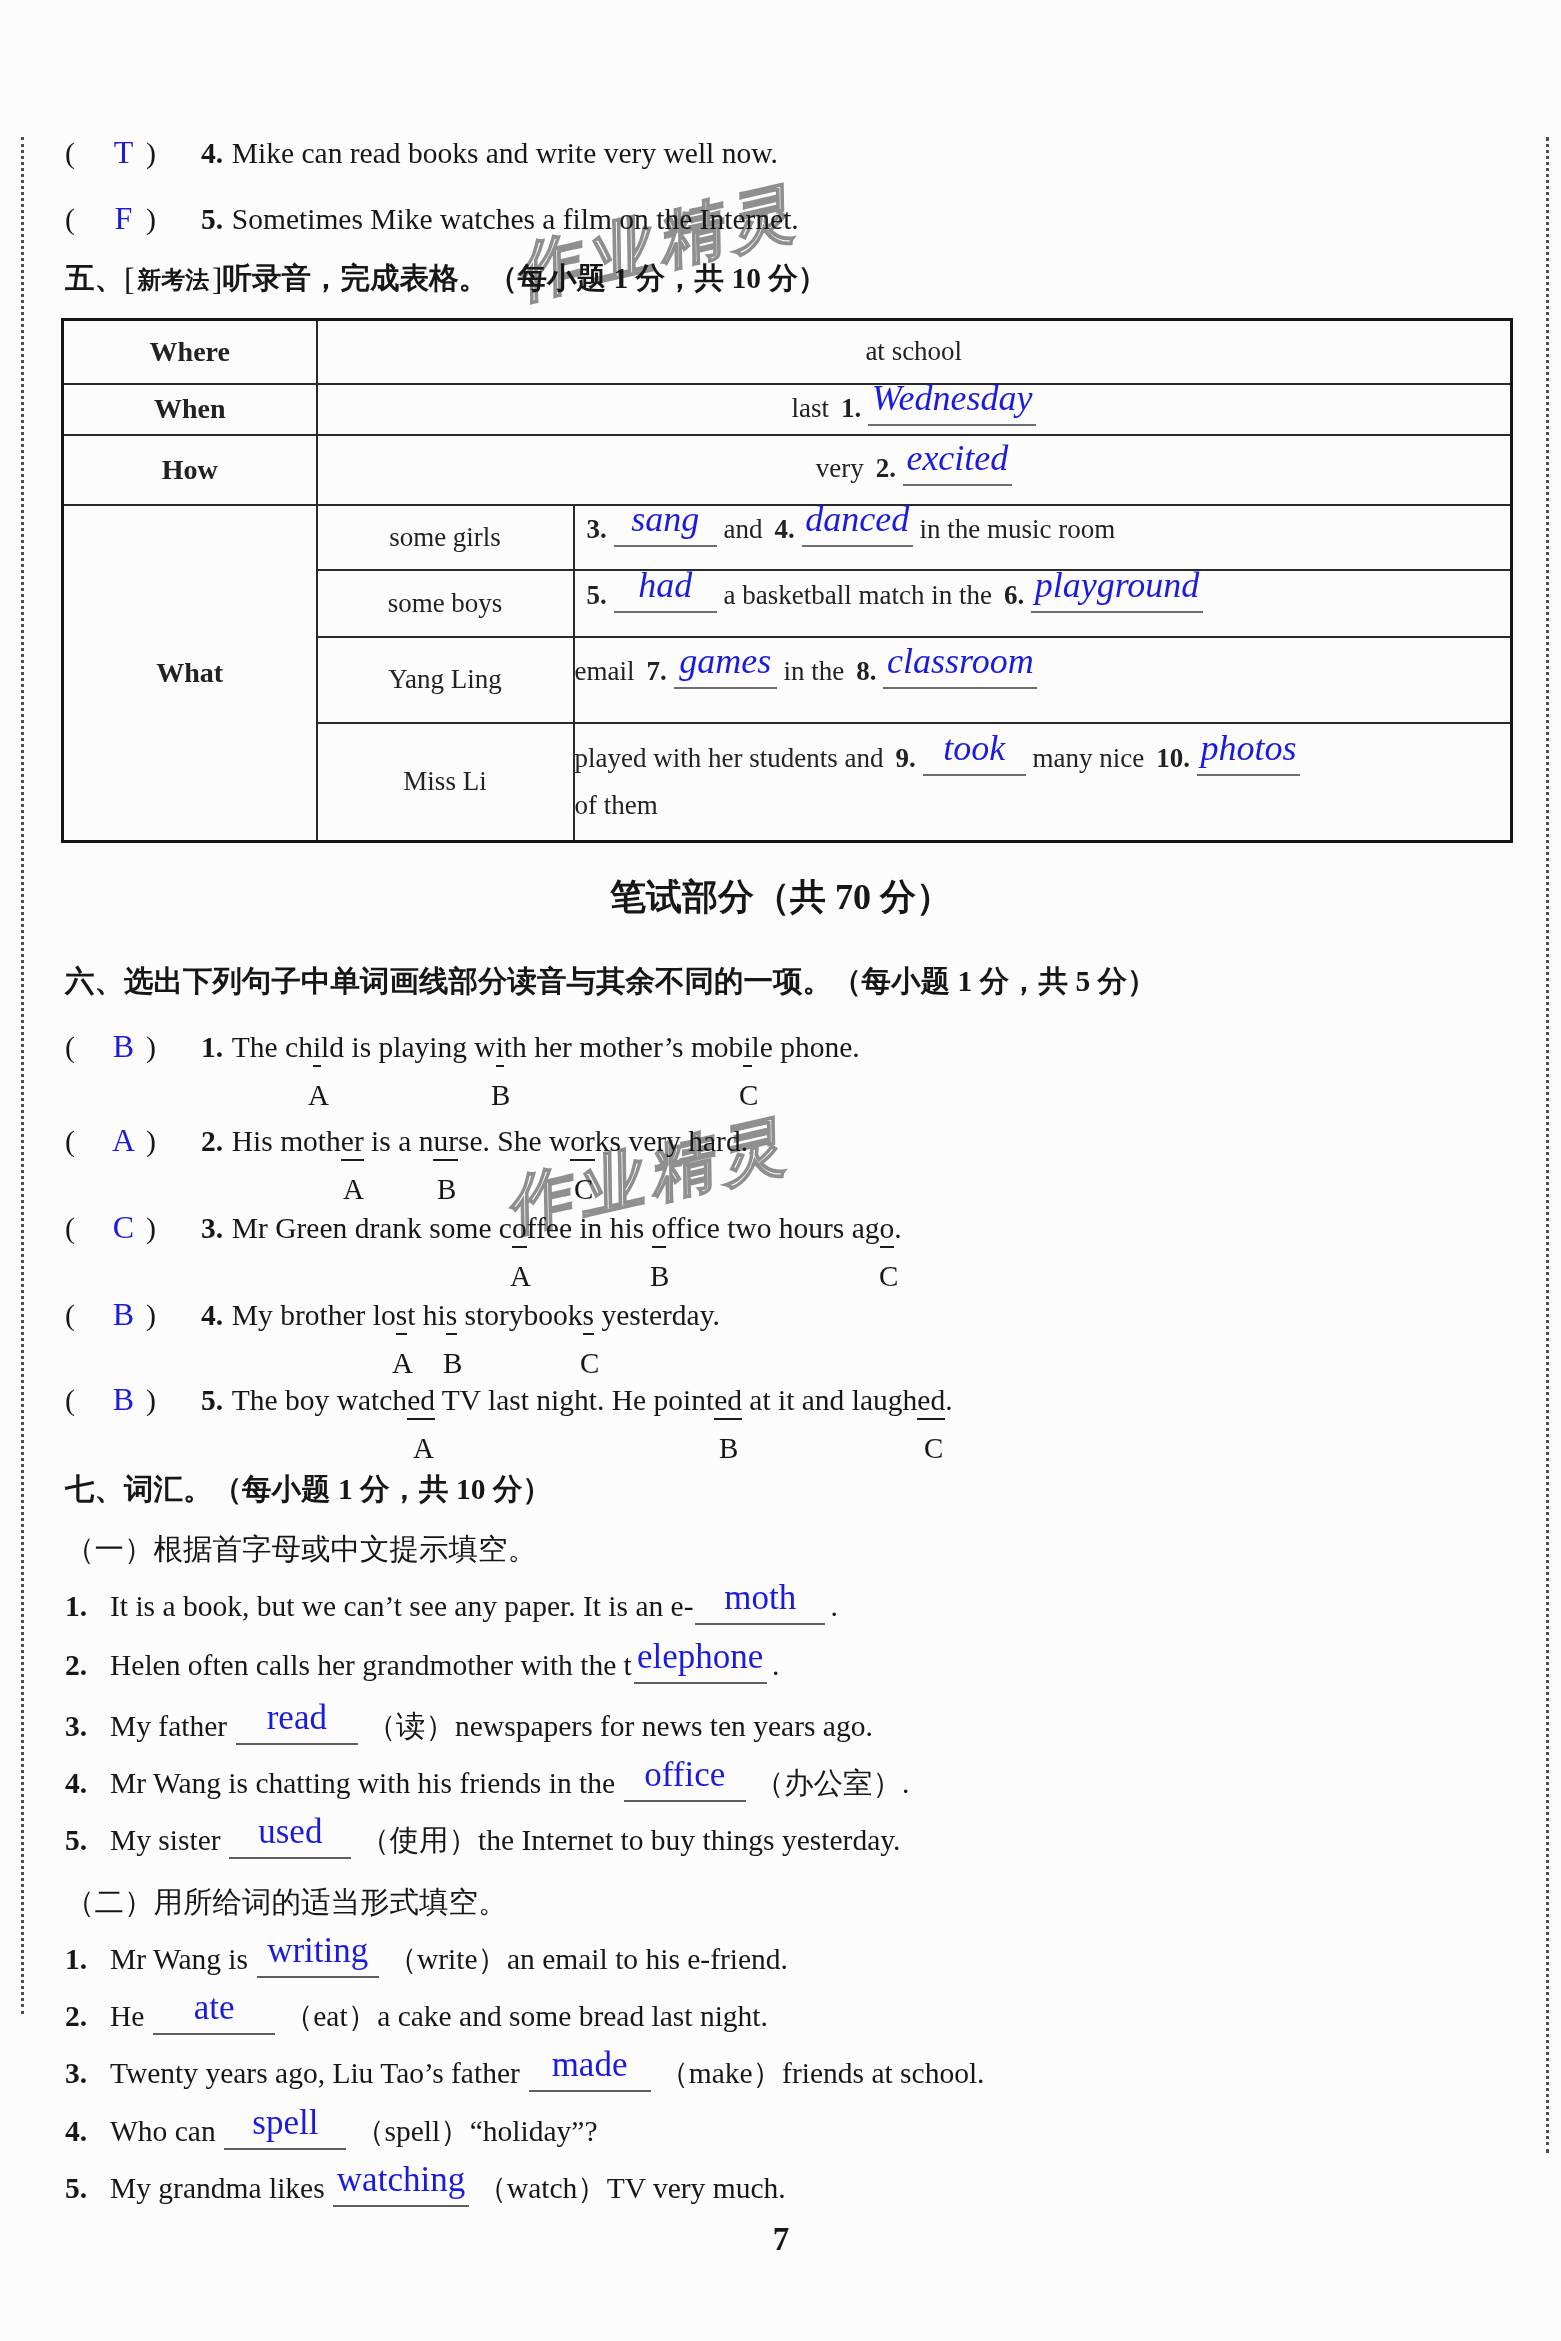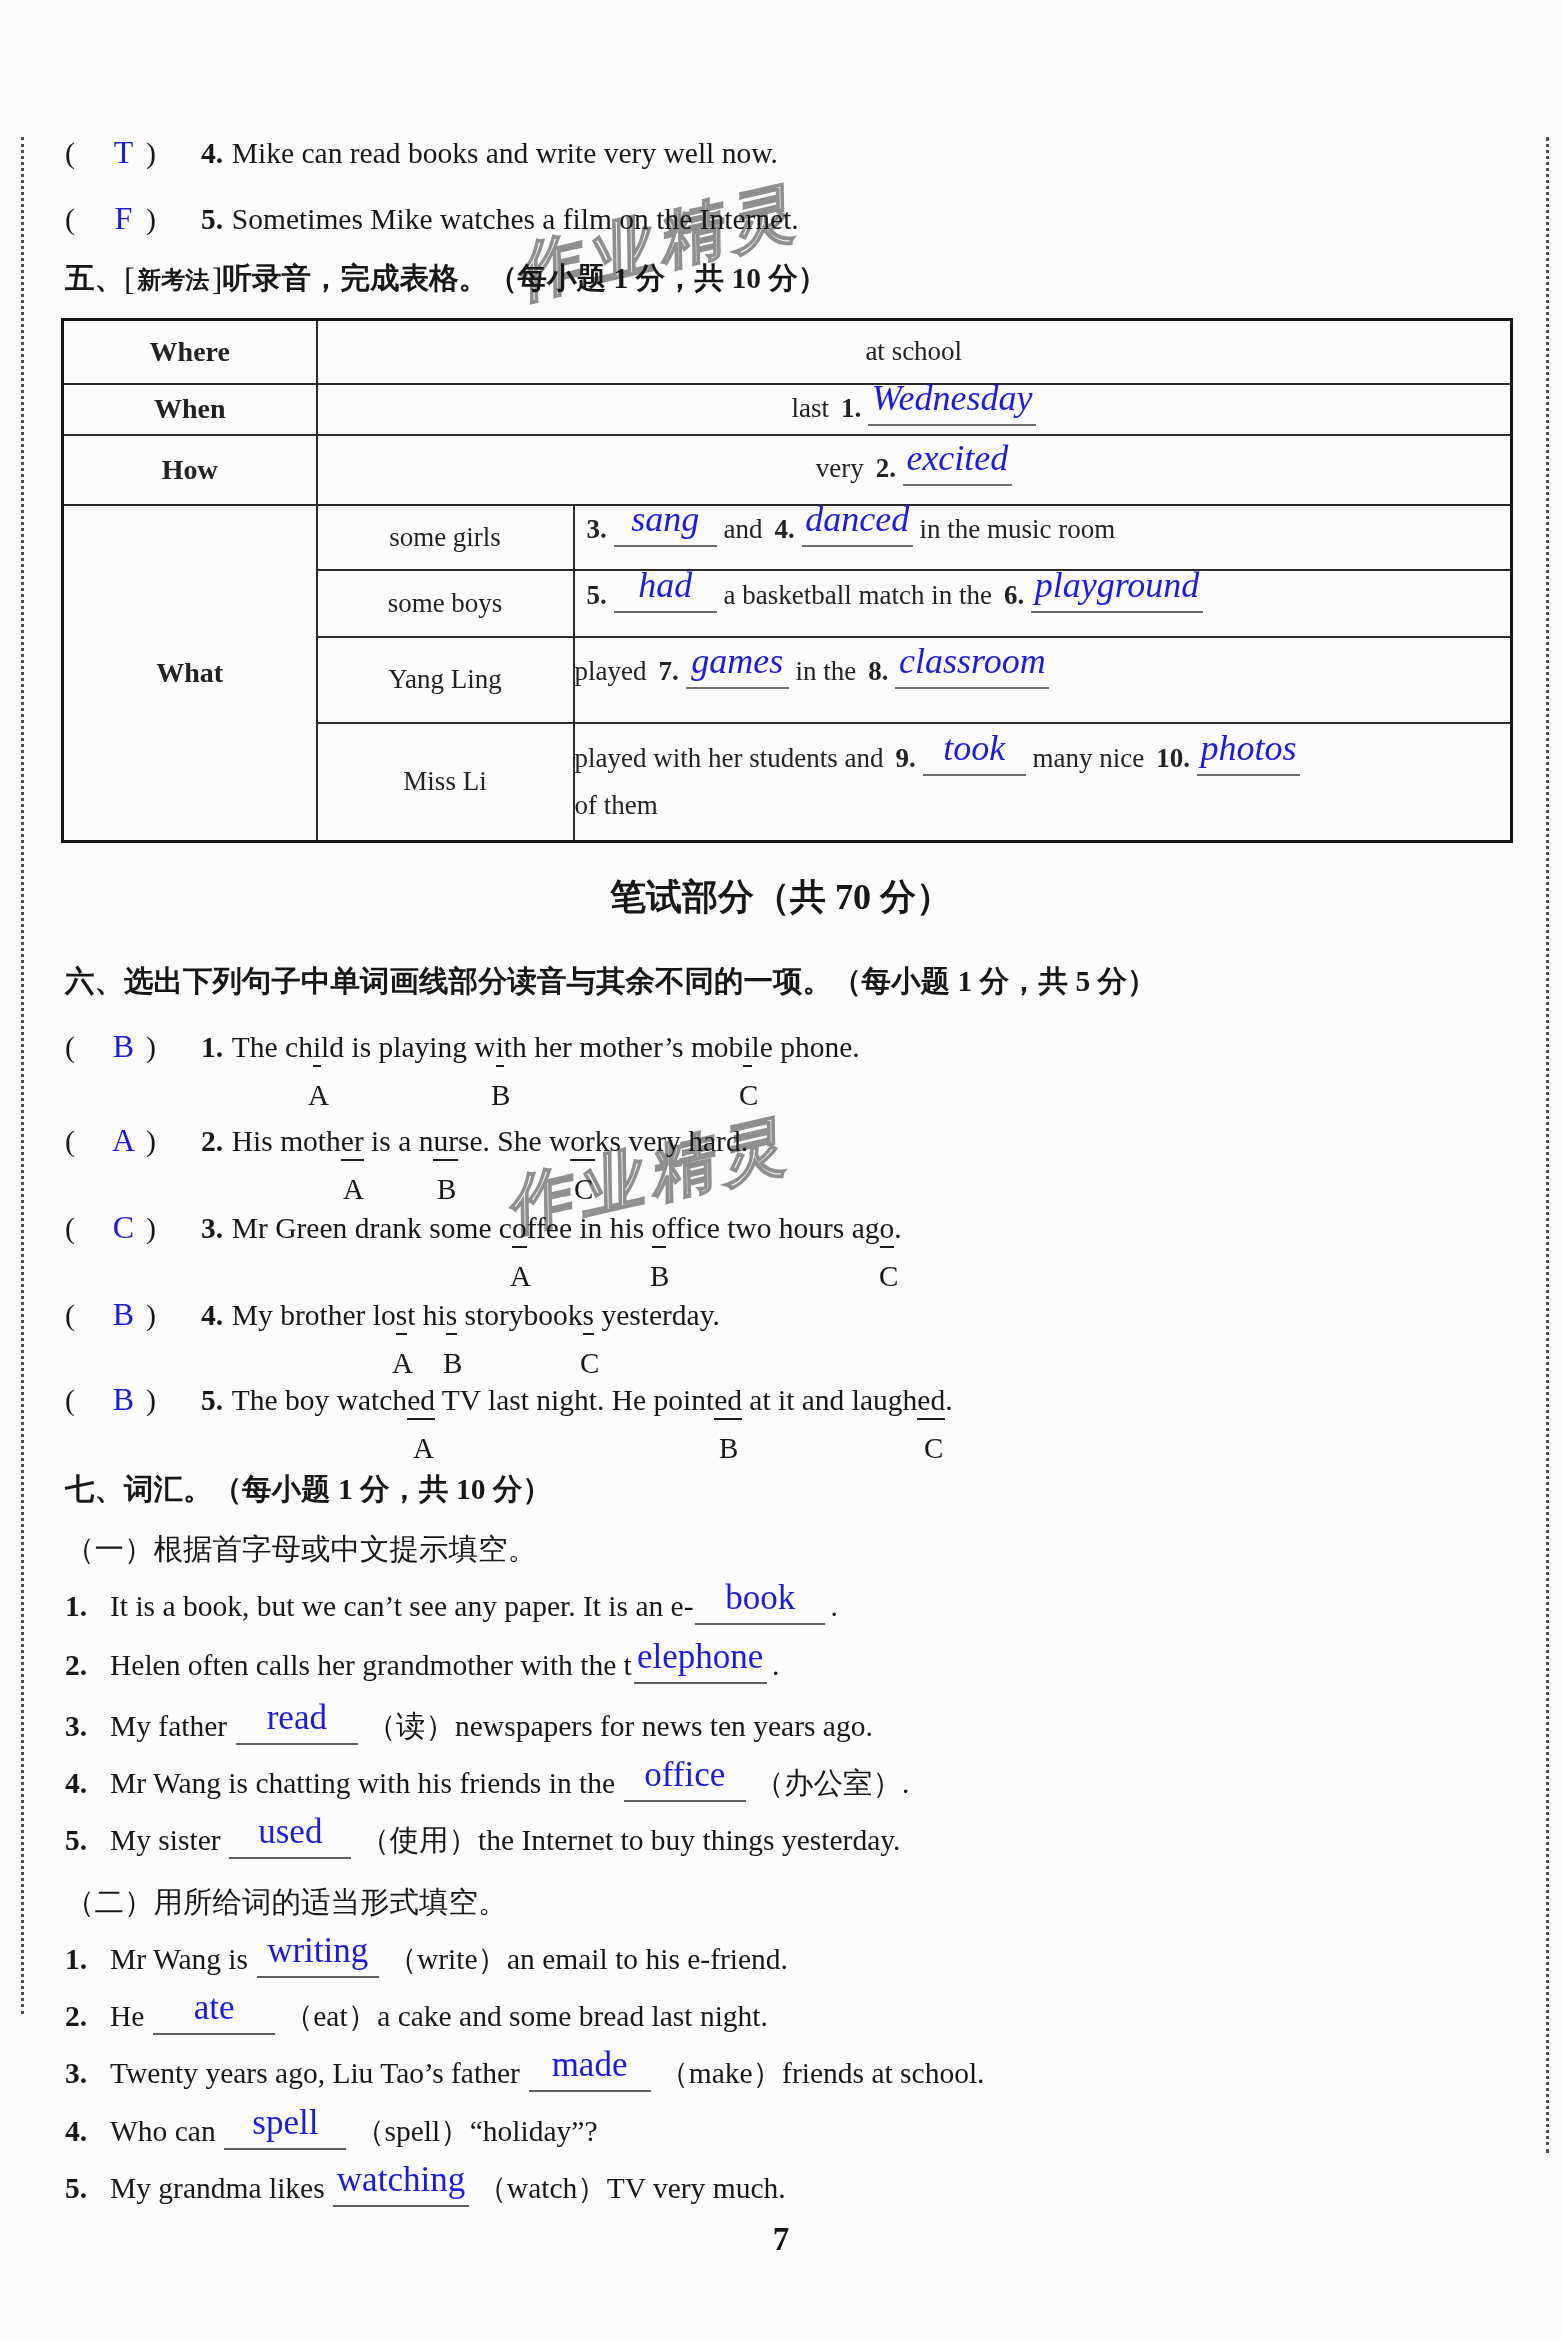--- a/index.html
+++ b/index.html
@@ -103,21 +103,21 @@
     <td class="rh" rowspan="4">What</td>
     <td class="who">some girls</td>
     <td class="cont"><span></span><span class="bn">3.</span><span class="blank"><span class="bans">sang</span></span> <span>and</span><span class="bn">4.</span><span class="blank"><span class="bans">danced</span></span> <span>in the music room</span><div class="tail"></div></td>
   </tr>
   <tr style="height:67px">
     <td class="who">some boys</td>
     <td class="cont"><span></span><span class="bn">5.</span><span class="blank"><span class="bans">had</span></span> <span>a basketball match in the</span><span class="bn">6.</span><span class="blank"><span class="bans">playground</span></span> <span></span><div class="tail"></div></td>
   </tr>
   <tr style="height:86px">
     <td class="who">Yang Ling</td>
-    <td class="cont"><span>played</span><span class="bn">7.</span><span class="blank"><span class="bans">games</span></span> <span>in the</span><span class="bn">8.</span><span class="blank"><span class="bans">classroom</span></span> <span></span><div class="tail"></div></td>
+    <td class="cont"><span>email</span><span class="bn">7.</span><span class="blank"><span class="bans">games</span></span> <span>in the</span><span class="bn">8.</span><span class="blank"><span class="bans">classroom</span></span> <span></span><div class="tail"></div></td>
   </tr>
   <tr style="height:119px">
     <td class="who">Miss Li</td>
     <td class="cont"><span>played with her students and</span><span class="bn">9.</span><span class="blank"><span class="bans">took</span></span> <span>many nice</span><span class="bn">10.</span><span class="blank"><span class="bans">photos</span></span> <span></span><div class="tail">of them</div></td>
   </tr>
 </tbody>
   </table>
 
 <div class="center head-big" style="top:873px;">笔试部分（共 70 分）</div>
 
@@ -129,21 +129,21 @@
 
 <div class="q" style="top:1208px;"><span class="po">(</span><span class="qa">C</span><span class="pc">)</span><span class="qn">3.</span><span><span>Mr Green drank some c</span><span class="u">o</span><span>ffee in his </span><span class="u">o</span><span>ffice two hours ag</span><span class="u">o</span><span>.</span></span><span class="abc" style="left: 445px;">A</span><span class="abc" style="left: 585px;">B</span><span class="abc" style="left: 814px;">C</span></div>
 
 <div class="q" style="top:1295px;"><span class="po">(</span><span class="qa">B</span><span class="pc">)</span><span class="qn">4.</span><span><span>My brother lo</span><span class="u">s</span><span>t hi</span><span class="u">s</span><span> storybook</span><span class="u">s</span><span> yesterday.</span></span><span class="abc" style="left: 327px;">A</span><span class="abc" style="left: 378px;">B</span><span class="abc" style="left: 515px;">C</span></div>
 
 <div class="q" style="top:1380px;"><span class="po">(</span><span class="qa">B</span><span class="pc">)</span><span class="qn">5.</span><span><span>The boy watch</span><span class="u">ed</span><span> TV last night.  He point</span><span class="u">ed</span><span> at it and laugh</span><span class="u">ed</span><span>.</span></span><span class="abc" style="left: 348px;">A</span><span class="abc" style="left: 654px;">B</span><span class="abc" style="left: 859px;">C</span></div>
 
 <div class="line zh" style="top:1469px;">七、词汇。（每小题 1 分，共 10 分）</div>
 <div class="line" style="top:1529px;">（一）根据首字母或中文提示填空。</div>
 
-<div class="vitem" style="top:1590px;"><span class="vn">1.</span><span>It is a book, but we can’t see any paper.  It is an e-</span><span class="vb tight"><span class="bans">book</span></span><span>.</span></div>
+<div class="vitem" style="top:1590px;"><span class="vn">1.</span><span>It is a book, but we can’t see any paper.  It is an e-</span><span class="vb tight"><span class="bans">moth</span></span><span>.</span></div>
 
 <div class="vitem" style="top:1649px;"><span class="vn">2.</span><span>Helen often calls her grandmother with the t</span><span class="vb tight"><span class="bans">elephone</span></span><span>.</span></div>
 
 <div class="vitem" style="top:1707px;"><span class="vn">3.</span><span>My father</span><span class="vb"><span class="bans">read</span></span><span>（读）newspapers for news ten years ago.</span></div>
 
 <div class="vitem" style="top:1764px;"><span class="vn">4.</span><span>Mr Wang is chatting with his friends in the</span><span class="vb"><span class="bans">office</span></span><span>（办公室）.</span></div>
 
 <div class="vitem" style="top:1821px;"><span class="vn">5.</span><span>My sister</span><span class="vb"><span class="bans">used</span></span><span>（使用）the Internet to buy things yesterday.</span></div>
 
 <div class="line" style="top:1882px;">（二）用所给词的适当形式填空。</div>

